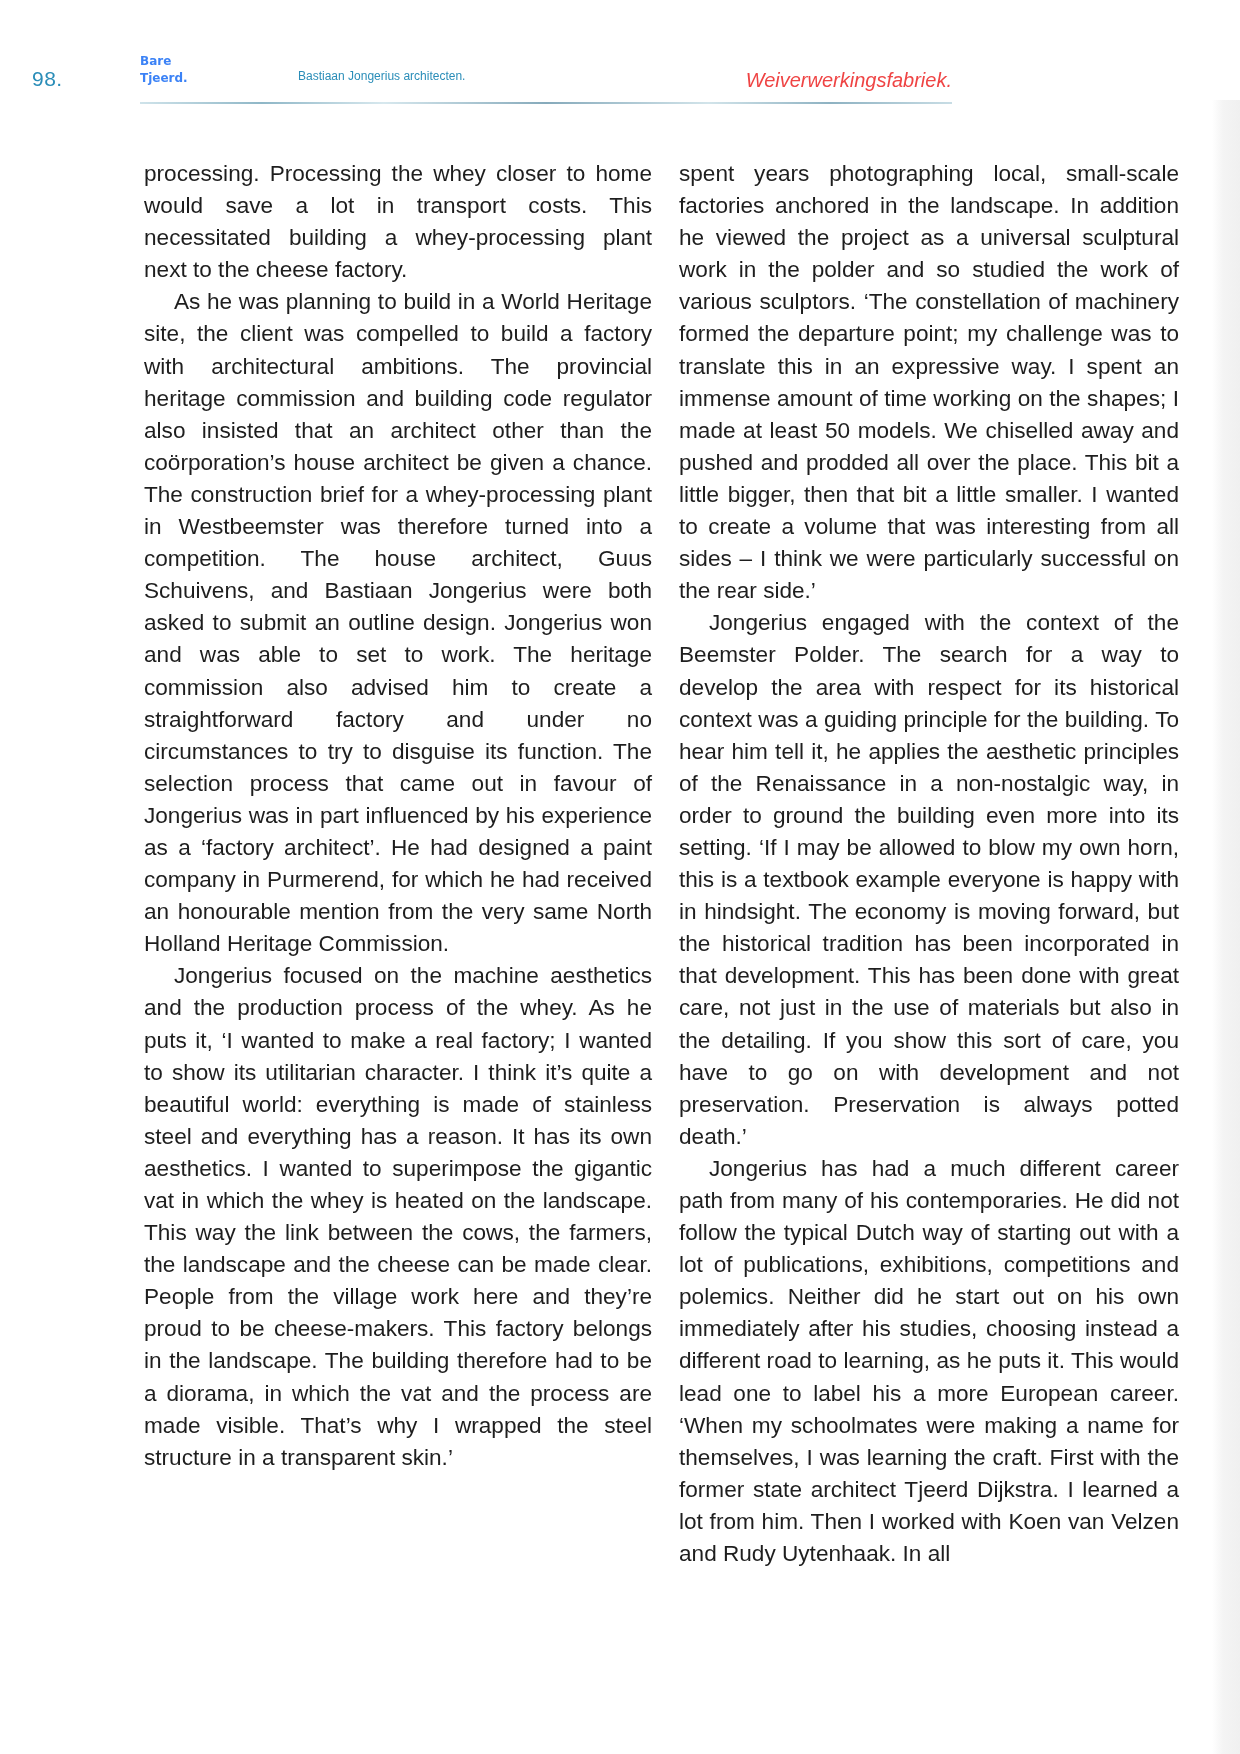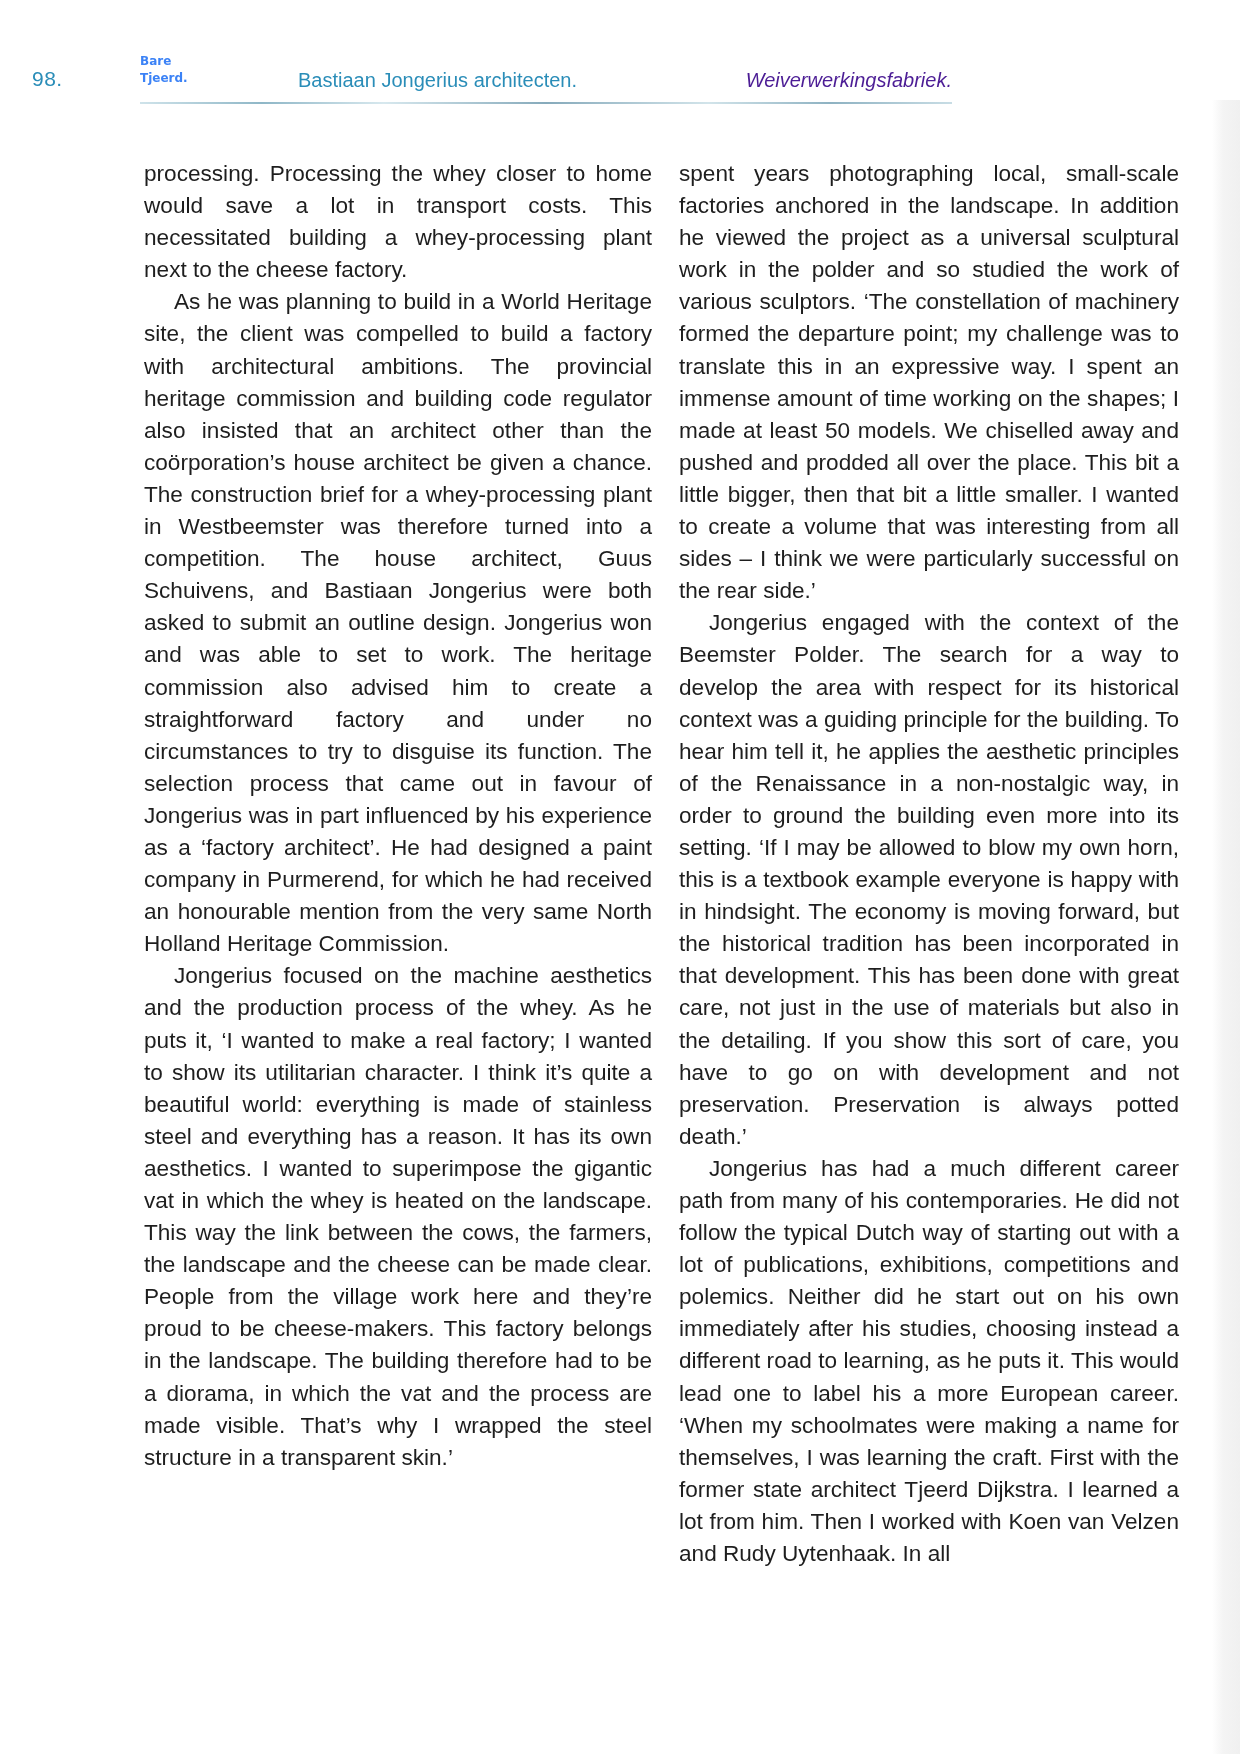--- a/index.html
+++ b/index.html
@@ -2,22 +2,22 @@
 <html><head>
   <meta charset="utf-8">
   <style>
     html, body { margin: 0; padding: 0; background: #ffffff; }
     body { width: 1240px; height: 1754px; position: relative; overflow: hidden; font-family: "Liberation Sans", sans-serif; color: #1e1e1e; }
     .page-edge { position: absolute; top: 100px; right: 0; width: 28px; height: 1654px; background: linear-gradient(to right, #ffffff, #f4f4f4 40%, #f0f0f0); }
     .header { position: absolute; top: 0; left: 0; width: 1020px; height: 110px; }
     .page-number { position: absolute; left: 32px; top: 67px; font-size: 21px; color: #2a8db8; letter-spacing: 0.5px; }
     .series-name { position: absolute; left: 140px; top: 53px; font-size: 12px; font-weight: bold; color: #3b82f6; line-height: 17px; font-family: "DejaVu Sans", sans-serif; }
     .series-name span { display: block; }
-    .architect-name { position: absolute; left: 298px; top: 69px; font-size: 20px; color: #2a8db8; }
-    .project-name { position: absolute; right: 68px; top: 69px; font-size: 20px; color: #4c1d95; font-style: italic; }
+    .architect-name { position: absolute; left: 298px; top: 69px; font-size: 12px; color: #2a8db8; }
+    .project-name { position: absolute; right: 68px; top: 69px; font-size: 20px; color: #ef4444; font-style: italic; }
     .header-rule { position: absolute; left: 140px; right: 68px; top: 102px; height: 2px; background: linear-gradient(to right, #cfe3ea, #8fb7c7 15%, #d7e8ee 30%, #86aabb 50%, #d2e4ea 70%, #8eb2c2 85%, #c8dde5); }
     .column { position: absolute; top: 158px; width: 508px; font-size: 22.6px; line-height: 32.1px; text-align: justify; hyphens: manual; }
     .col-left { left: 144px; }
     .col-right { left: 679px; width: 500px; }
     .column p { margin: 0; text-indent: 0; }
     .column p.indent { text-indent: 30px; }
   </style>
 </head>
 <body>
 

